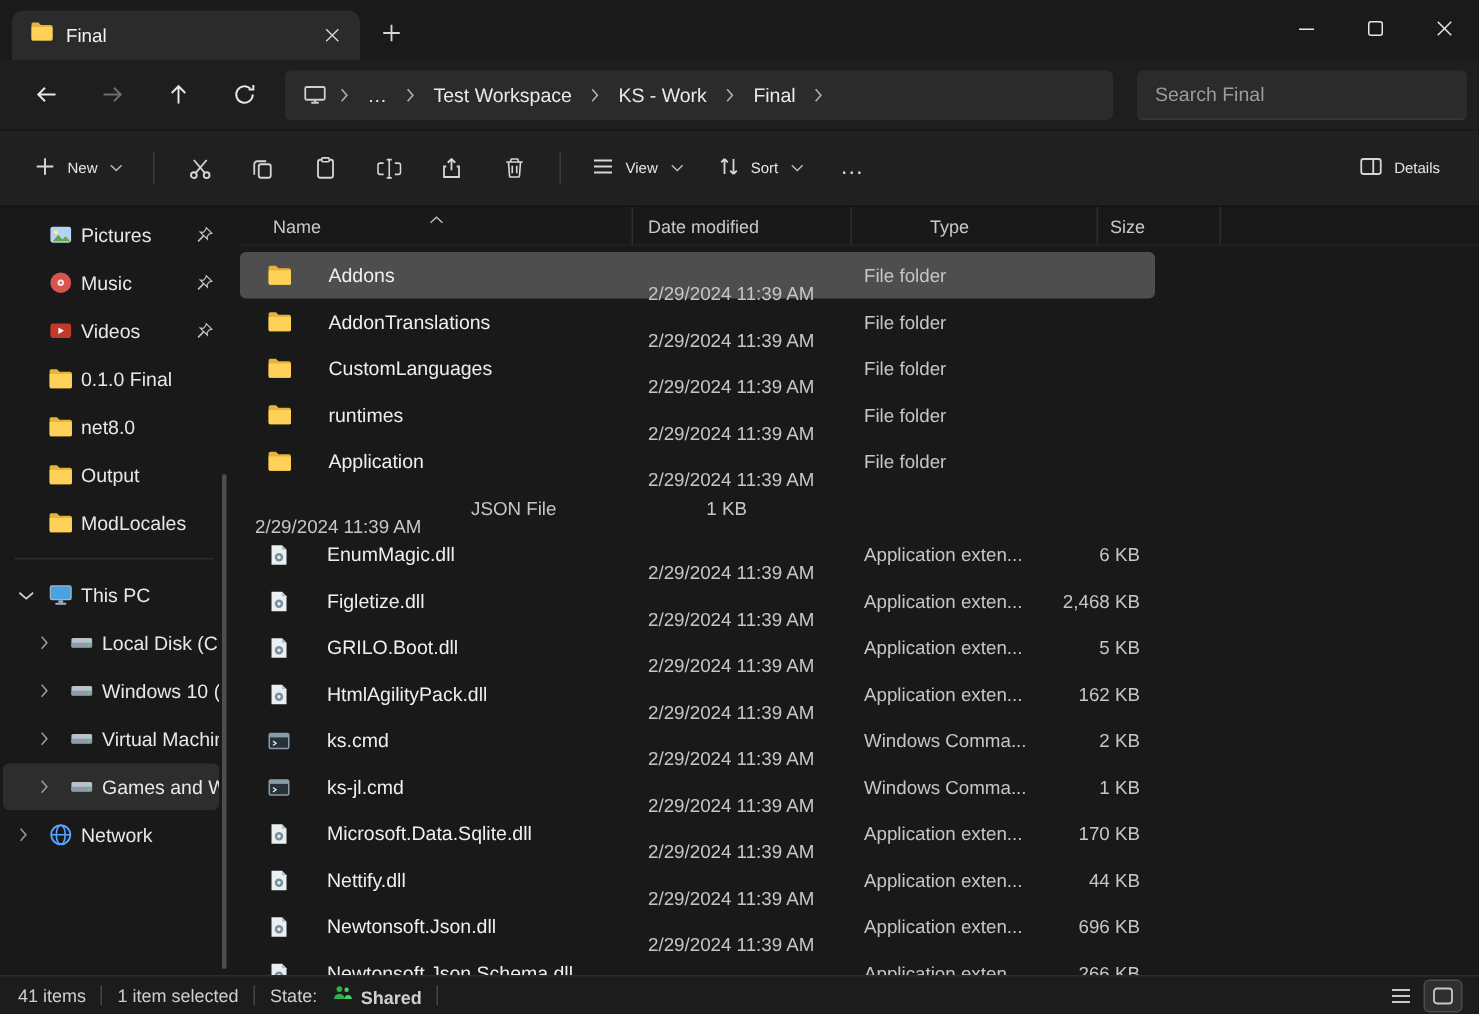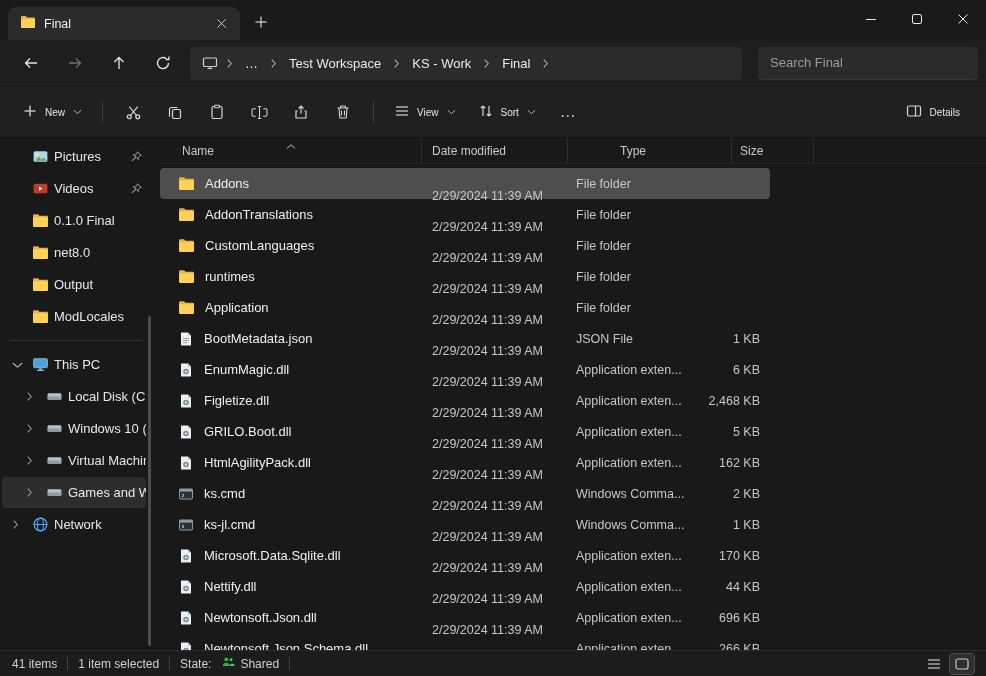--- a/index.html
+++ b/index.html
@@ -58,31 +58,31 @@
   .hcol-name { width:262px; padding-left:22px; }
   .hcol-date { width:146px; padding-left:10px; }
   .hcol-type { width:120px; padding-left:8px;margin-left:44px; }
   .hcol-size { width:82px; padding-left:8px; }
   .sort-caret { position:absolute; top:0; left:50%; transform:translateX(-50%); }
 
   .rows { flex:1; overflow:hidden; margin-top:4px; }
   .frow { width:610px; height:31px; display:flex; align-items:center; border-radius:4px; }
   .frow.selected { background:#4e4e4e; }
   .fc { white-space:nowrap; overflow:hidden; }
-  .fc-name { width:262px; display:flex; align-items:center; gap:10px; padding-left:18px; font-size:13px; color:#efefef; }
+  .fc-name { width:262px; display:flex; align-items:center; gap:24px; padding-left:18px; font-size:13px; color:#efefef; }
   .fc-date { width:146px; padding-left:10px; font-size:12.5px; color:#c6c6c6;margin-top:24px; }
   .fc-type { width:120px; padding-left:8px; font-size:12.5px; color:#c6c6c6; }
   .fc-size { width:82px; padding-right:10px; text-align:right; font-size:12.5px; color:#c6c6c6; }
   .ficon { display:flex; align-items:center; flex-shrink:0; }
 
   
   .statusbar { height:26px; background:#1c1c1c; border-top:1px solid #2c2c2c; display:flex; align-items:center;
     padding:0 12px; gap:10px; font-size:12px; color:#cfcfcf; flex-shrink:0; }
   .sb-vsep { width:1px; height:13px; background:#454545; }
-  .shared-badge { display:flex; align-items:center; gap:5px; color:#cfcfcf; }
+  .shared-badge { display:flex; align-items:flex-end; gap:5px; color:#cfcfcf;font-weight:bold; }
   .status-right { margin-left:auto; display:flex; gap:4px; }
   .sview-btn { width:24px; height:20px; display:flex; align-items:center; justify-content:center; border-radius:3px; }
   .sview-btn.active { background:#2f2f2f; outline:1px solid #4c4c4c; }
 </style>
 </head>
 <body>
 
 <div class="window">
 
   <div class="titlebar">
@@ -298,20 +298,36 @@
             <span class="sb-pin">
               <svg viewBox="0 0 16 16" width="13" height="13">
                 <path d="M9.2 2.2l4.6 4.6-1.9.5-1.9 1.9.2 2.5-2.8-2.8L3 13.3l-.3-.3 4.4-4.4L4.3 5.8l2.5.2 1.9-1.9z" fill="none" stroke="#bdbdbd" stroke-width="1"></path>
               </svg>
             </span>
           </div>
           <div class="sb-item indent-0">
             <span class="sb-chev"></span>
             <span class="sb-icon">
               <svg viewBox="0 0 16 16" width="17" height="17">
+                <circle cx="8" cy="8" r="6.5" fill="#d9534f"></circle>
+                <circle cx="8" cy="8" r="2" fill="#fbe9e7"></circle>
+                <circle cx="8" cy="8" r="0.8" fill="#d9534f"></circle>
+              </svg>
+            </span>
+            <span class="sb-label">Music</span>
+            <span class="sb-pin">
+              <svg viewBox="0 0 16 16" width="13" height="13">
+                <path d="M9.2 2.2l4.6 4.6-1.9.5-1.9 1.9.2 2.5-2.8-2.8L3 13.3l-.3-.3 4.4-4.4L4.3 5.8l2.5.2 1.9-1.9z" fill="none" stroke="#bdbdbd" stroke-width="1"></path>
+              </svg>
+            </span>
+          </div>
+          <div class="sb-item indent-0">
+            <span class="sb-chev"></span>
+            <span class="sb-icon">
+              <svg viewBox="0 0 16 16" width="17" height="17">
                 <rect x="1.5" y="3.5" width="13" height="9" rx="1.5" fill="#c0392b"></rect>
                 <path d="M6.5 6l3.5 2-3.5 2z" fill="#ffffff"></path>
               </svg>
             </span>
             <span class="sb-label">Videos</span>
             <span class="sb-pin">
               <svg viewBox="0 0 16 16" width="13" height="13">
                 <path d="M9.2 2.2l4.6 4.6-1.9.5-1.9 1.9.2 2.5-2.8-2.8L3 13.3l-.3-.3 4.4-4.4L4.3 5.8l2.5.2 1.9-1.9z" fill="none" stroke="#bdbdbd" stroke-width="1"></path>
               </svg>
             </span>
@@ -534,34 +550,20 @@
                   <path fill="#ffd158" d="M1 5h14v7.8c0 .7-.5 1.2-1.2 1.2H2.2C1.5 14 1 13.5 1 12.8z"></path>
                 </svg>
               </span>
               <span>Application</span>
             </div>
             <div class="fc fc-date">2/29/2024 11:39 AM</div>
             <div class="fc fc-type">File folder</div>
             <div class="fc fc-size"></div>
           </div>
           <div class="frow">
-            <div class="fc fc-name">
-              <span class="ficon">
-                <svg viewBox="0 0 16 16" width="16" height="16">
-                  <path fill="#eceff1" d="M3 1.5h7l3 3v10H3z"></path>
-                  <path fill="#b0bec5" d="M10 1.5l3 3h-3z"></path>
-                  <g stroke="#90a4ae" stroke-width="1">
-                    <line x1="5" y1="7.5" x2="11" y2="7.5"></line>
-                    <line x1="5" y1="9.5" x2="11" y2="9.5"></line>
-                    <line x1="5" y1="11.5" x2="9" y2="11.5"></line>
-                  </g>
-                </svg>
-              </span>
-              <span>BootMetadata.json</span>
-            </div>
             <div class="fc fc-date">2/29/2024 11:39 AM</div>
             <div class="fc fc-type">JSON File</div>
             <div class="fc fc-size">1 KB</div>
           </div>
           <div class="frow">
             <div class="fc fc-name">
               <span class="ficon">
                 <svg viewBox="0 0 16 16" width="16" height="16">
                   <path fill="#eceff1" d="M3 1.5h7l3 3v10H3z"></path>
                   <path fill="#b0bec5" d="M10 1.5l3 3h-3z"></path>

